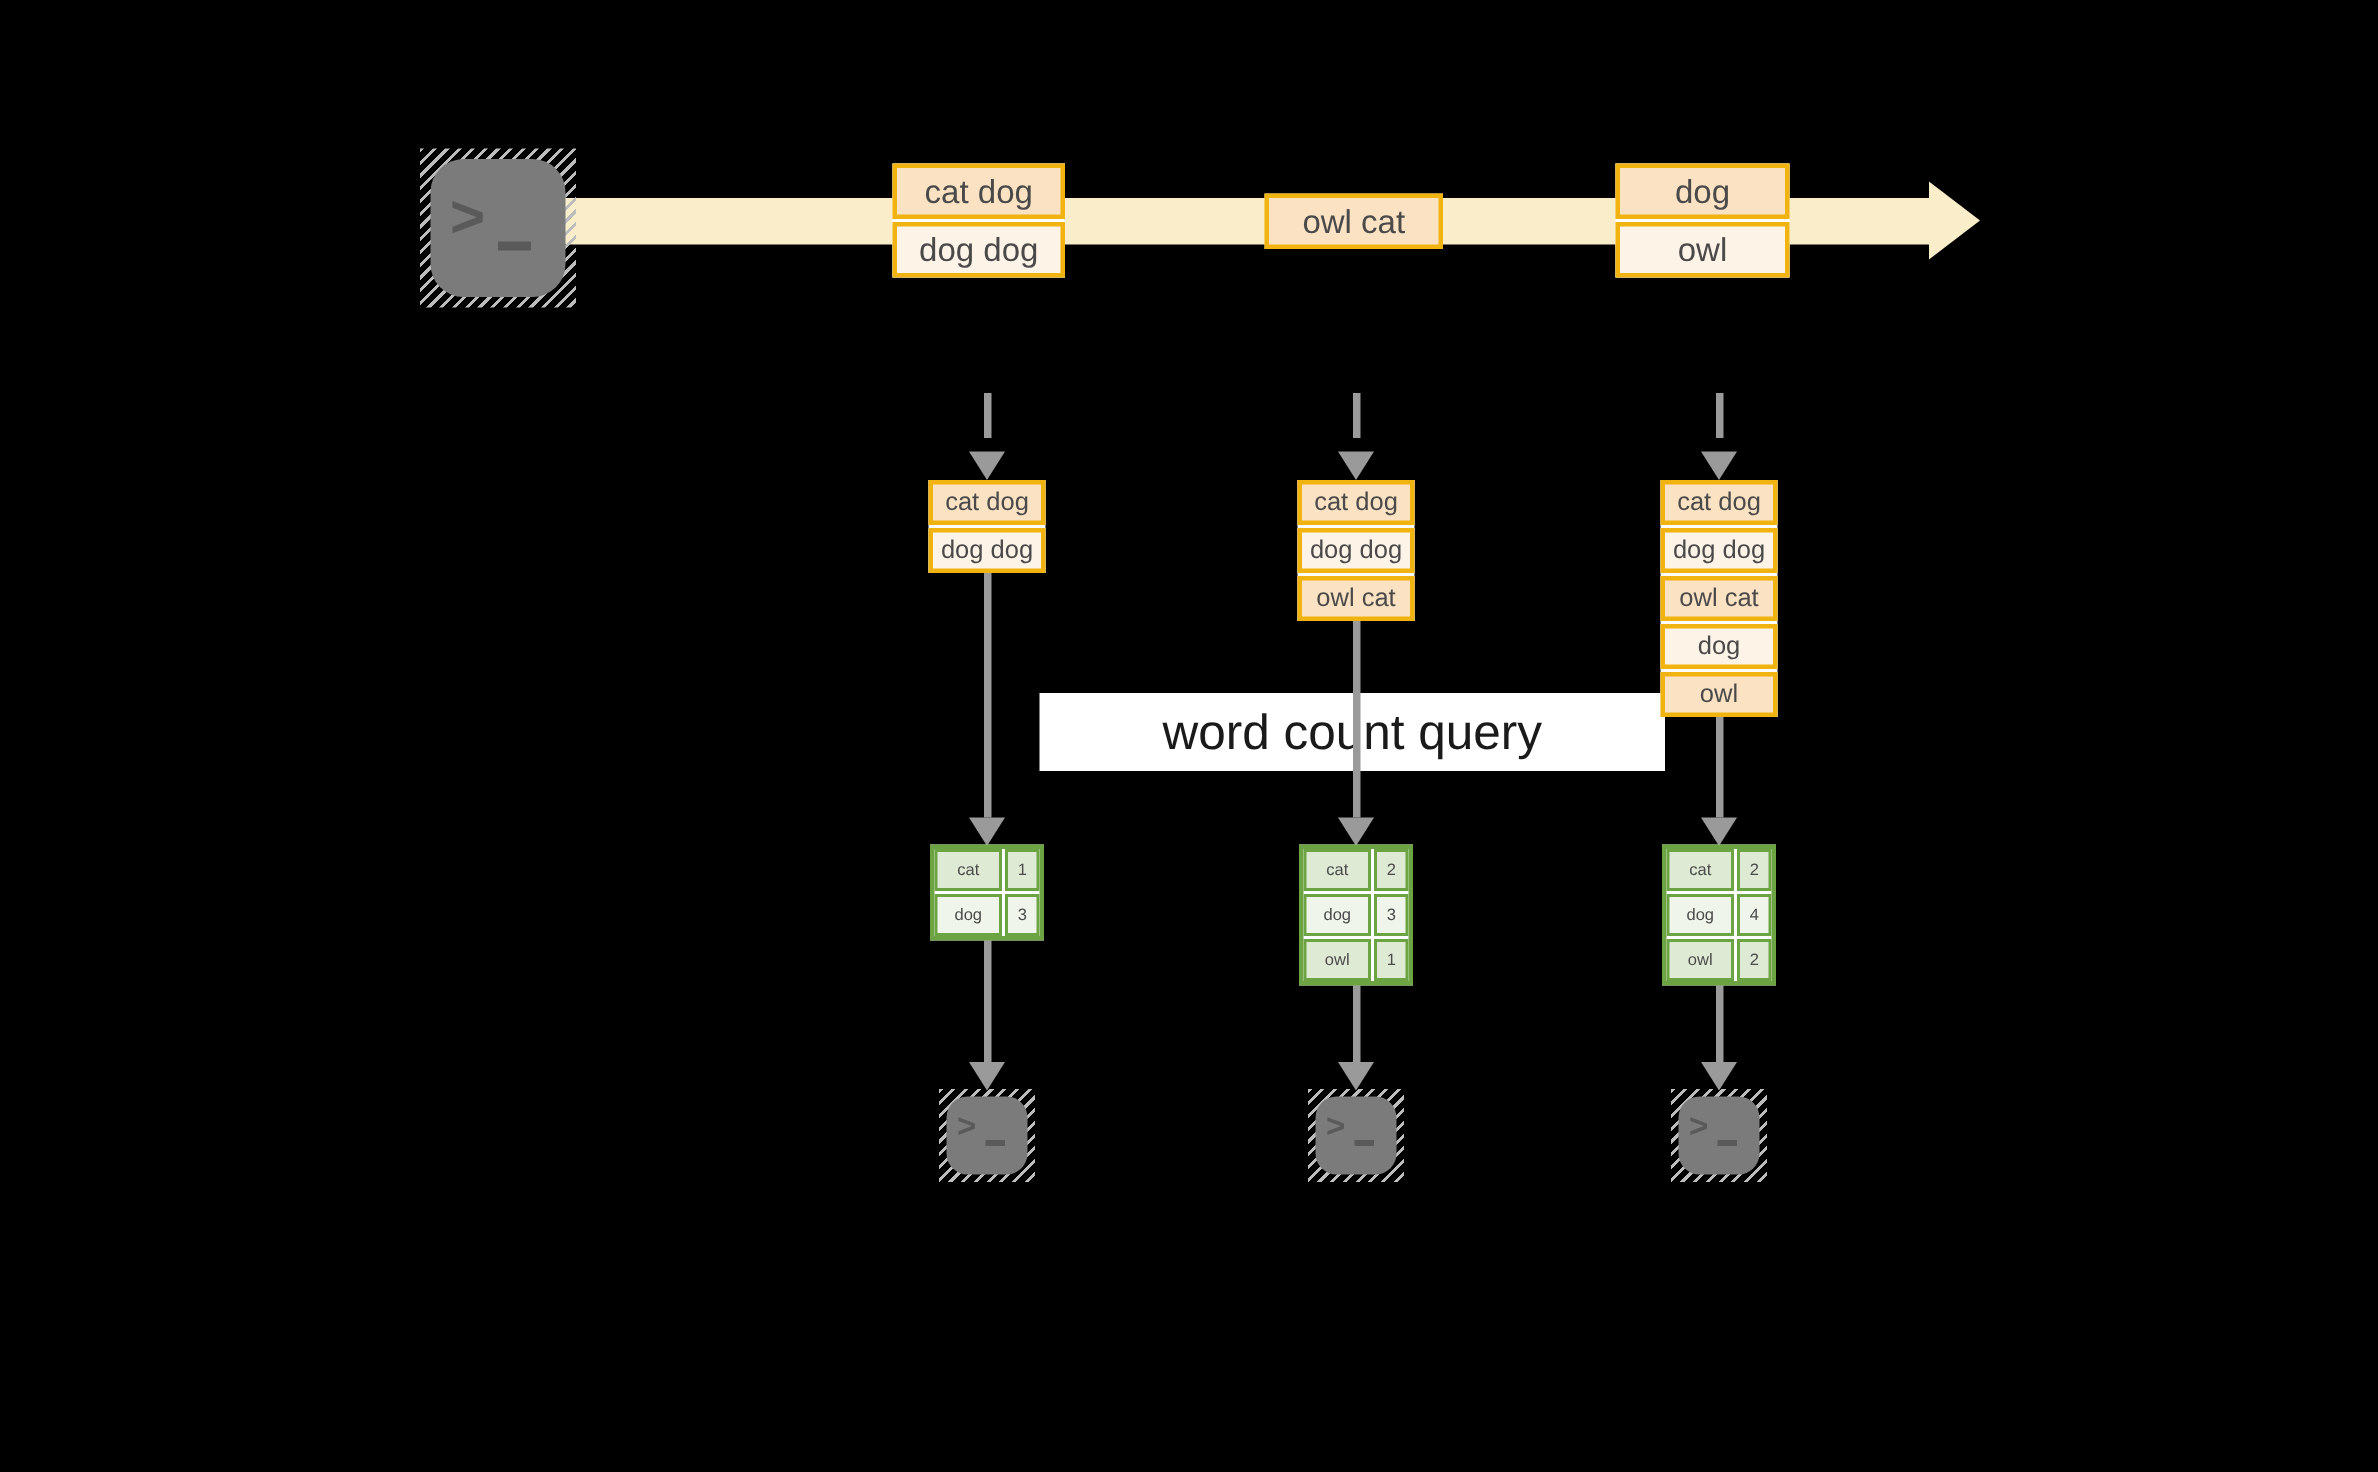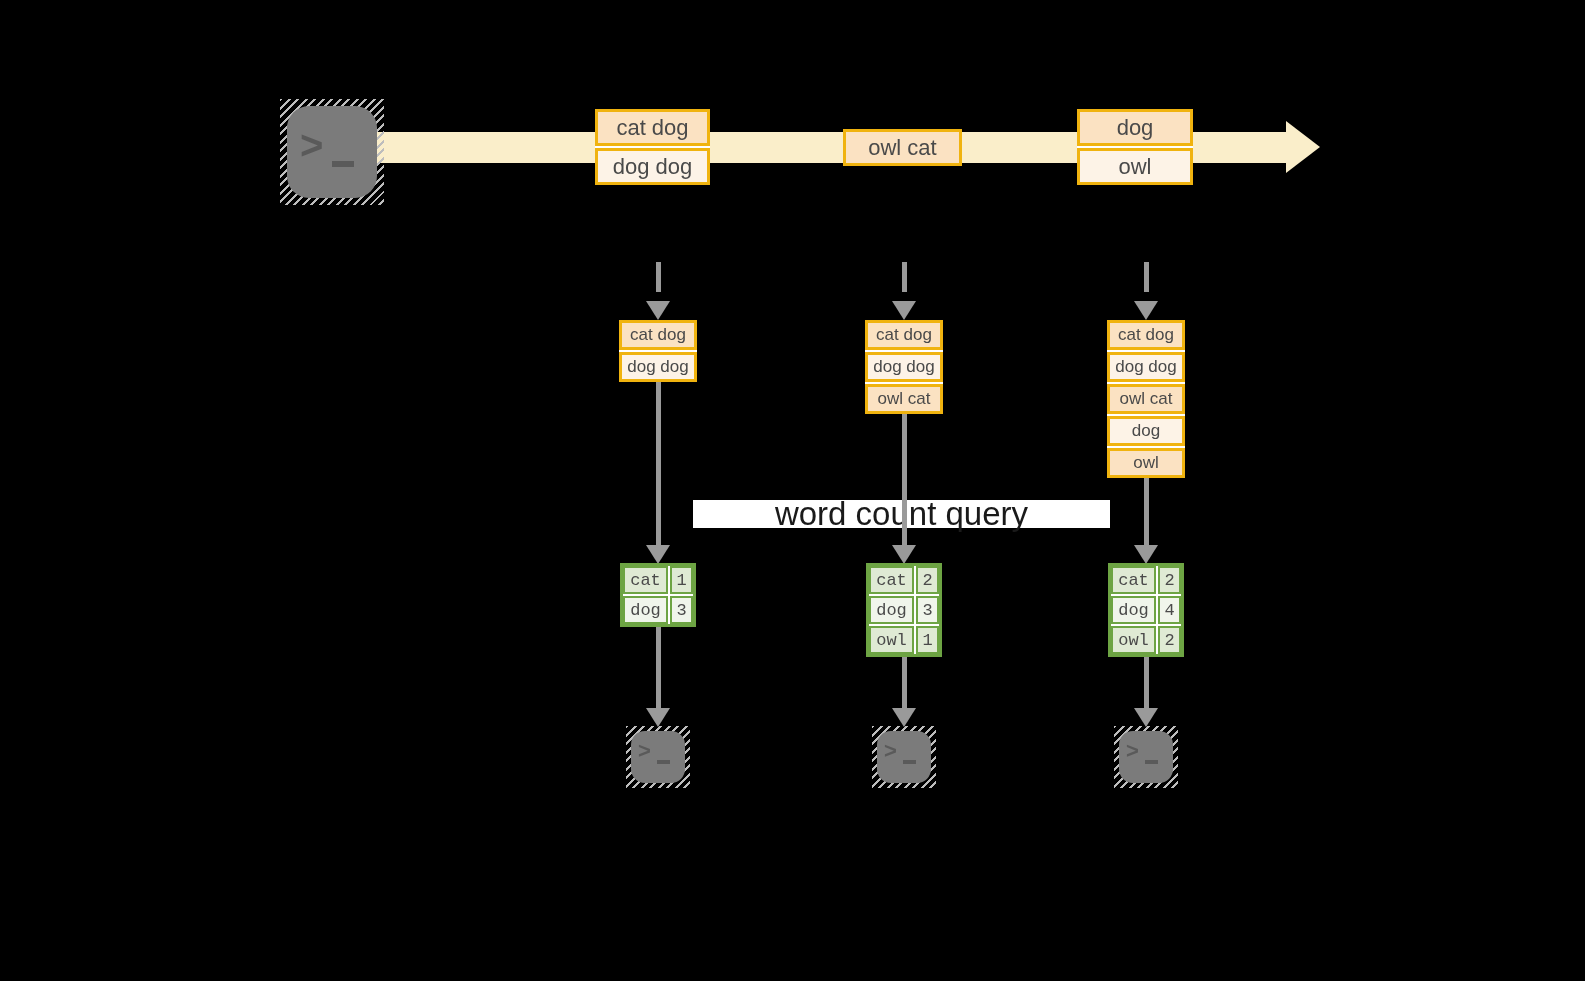--- a/index.html
+++ b/index.html
@@ -82,21 +82,21 @@
 
   
   .count-table{
     display:grid;grid-template-columns:45px 23px;gap:2px;
     background:#ffffff;border:3px solid var(--table-border);
     box-sizing:content-box;z-index:4;
   }
   .count-cell{
     box-sizing:border-box;height:28px;border:2px solid var(--table-border);
     display:flex;align-items:center;justify-content:center;
-    font-size:17px;color:var(--text);font-family:Liberation Mono, monospace;
+    font-size:11px;color:var(--text);
   }
   .cell-dark{background:var(--table-fill-dark);}
   .cell-light{background:var(--table-fill-light);}
 </style>
 </head>
 <body>
 
 <div id="canvas">
 
   <div class="abs stream-band" style="left:374px;top:132px;width:914px;height:31px;"></div>
@@ -137,21 +137,21 @@
     <div class="orange-row buffer-row fill-dark">owl cat</div>
   </div>
   <div class="abs orange-stack" style="left:1107px;top:320px;">
     <div class="orange-row buffer-row fill-dark">cat dog</div>
     <div class="orange-row buffer-row fill-light">dog dog</div>
     <div class="orange-row buffer-row fill-dark">owl cat</div>
     <div class="orange-row buffer-row fill-light">dog</div>
     <div class="orange-row buffer-row fill-dark">owl</div>
   </div>
 
-  <div class="abs query-label" style="left:693px;top:462px;width:417px;height:28px;margin-top:38px;">word count query</div>
+  <div class="abs query-label" style="left:693px;top:462px;width:417px;height:52px;">word count query</div>
 
   <div class="abs vline" style="left:656px;top:380px;height:165px;"></div>
   <div class="abs arrowhead" style="left:646px;top:545px;"></div>
   <div class="abs vline" style="left:902px;top:412px;height:133px;"></div>
   <div class="abs arrowhead" style="left:892px;top:545px;"></div>
   <div class="abs vline" style="left:1144px;top:476px;height:69px;"></div>
   <div class="abs arrowhead" style="left:1134px;top:545px;"></div>
 
   <div class="abs count-table" style="left:620px;top:563px;">
     <div class="count-cell cell-dark">cat</div>

